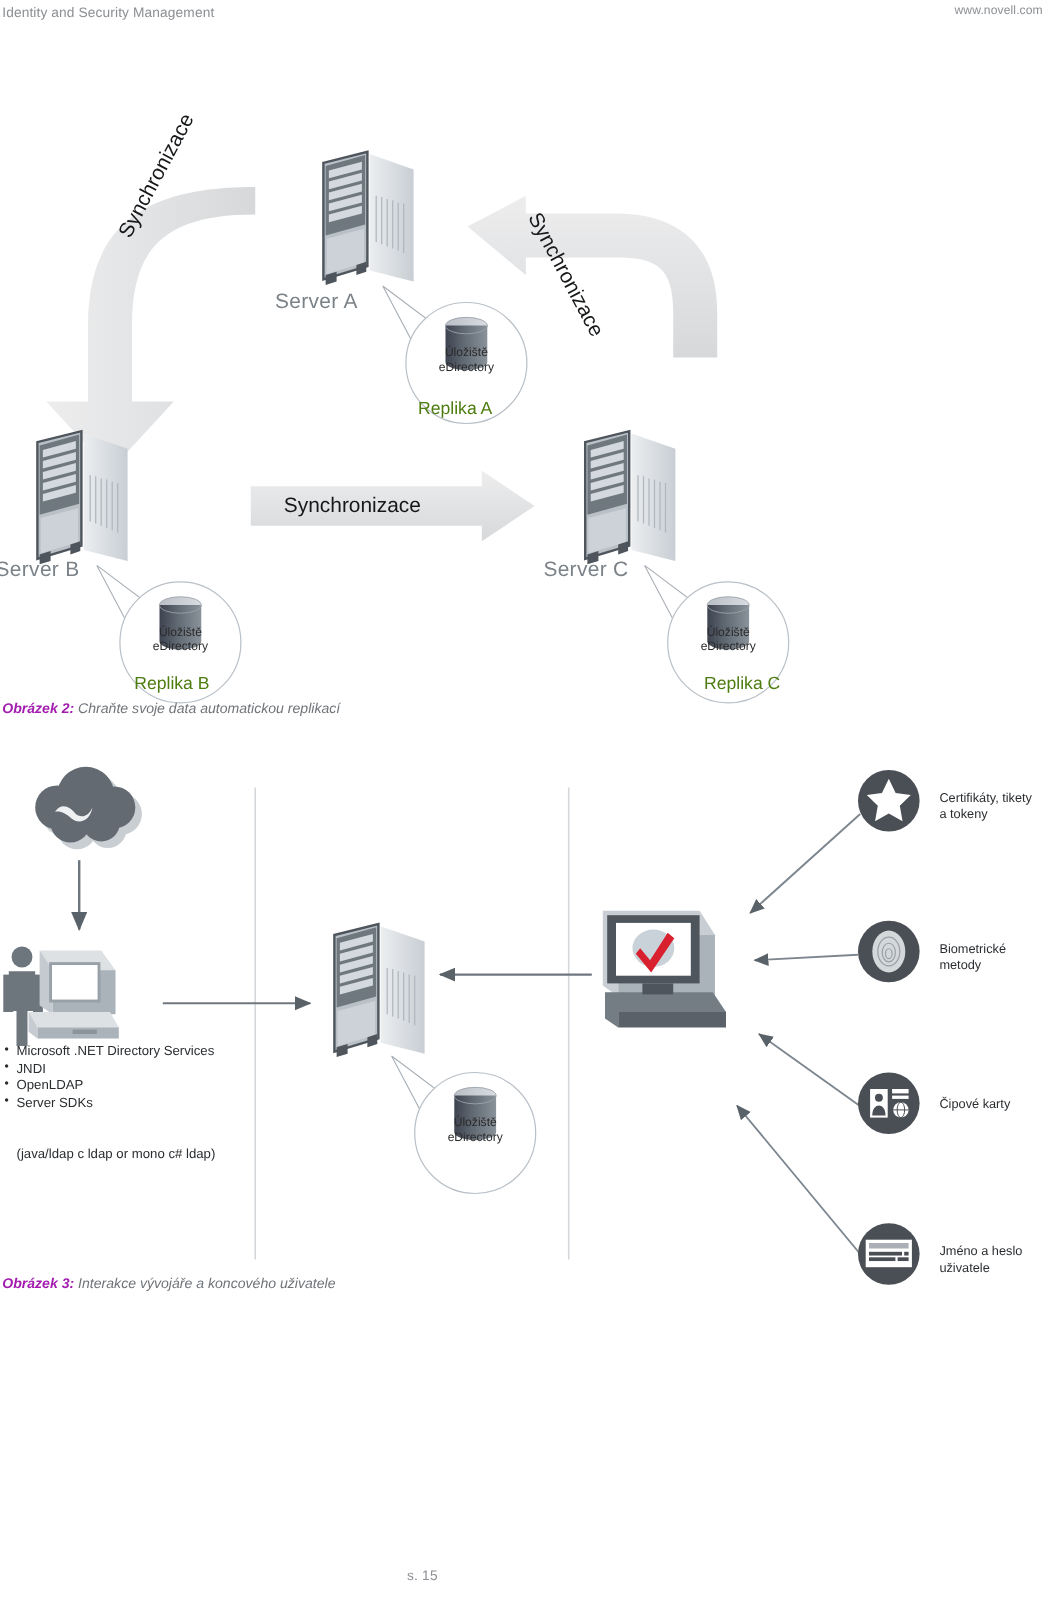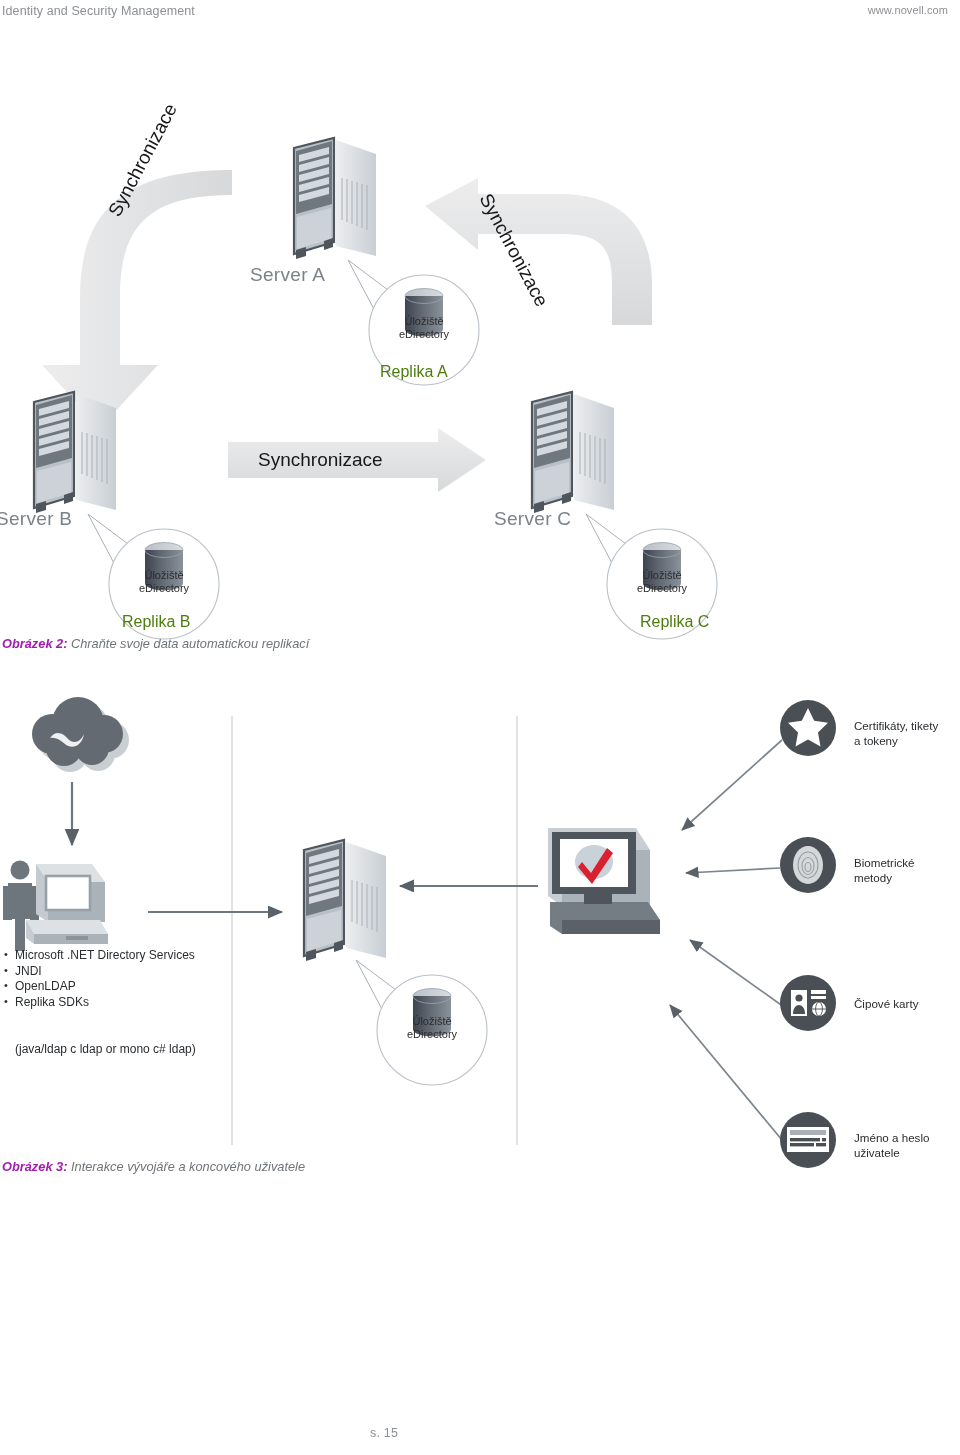--- a/index.html
+++ b/index.html
@@ -444,21 +444,21 @@
       <span>uživatele</span>
     </div>
   </div>
 </div>
 
 <div id="api-list">
   <ul>
     <li class="bullet">Microsoft .NET Directory Services</li>
     <li class="bullet">JNDI</li>
     <li class="bullet">OpenLDAP</li>
-    <li class="bullet">Replika SDKs</li>
+    <li class="bullet">Server SDKs</li>
     <li class="cont">(java/ldap c ldap or mono c# ldap)</li>
   </ul>
 </div>
 
 <div class="caption" style="left:2px; top:1159px;">
   <b>Obrázek 3:</b><span>&nbsp;</span><i>Interakce vývojáře a koncového uživatele</i>
 </div>
 
 <div id="page-footer">
   <span class="pno">s. 15</span>

